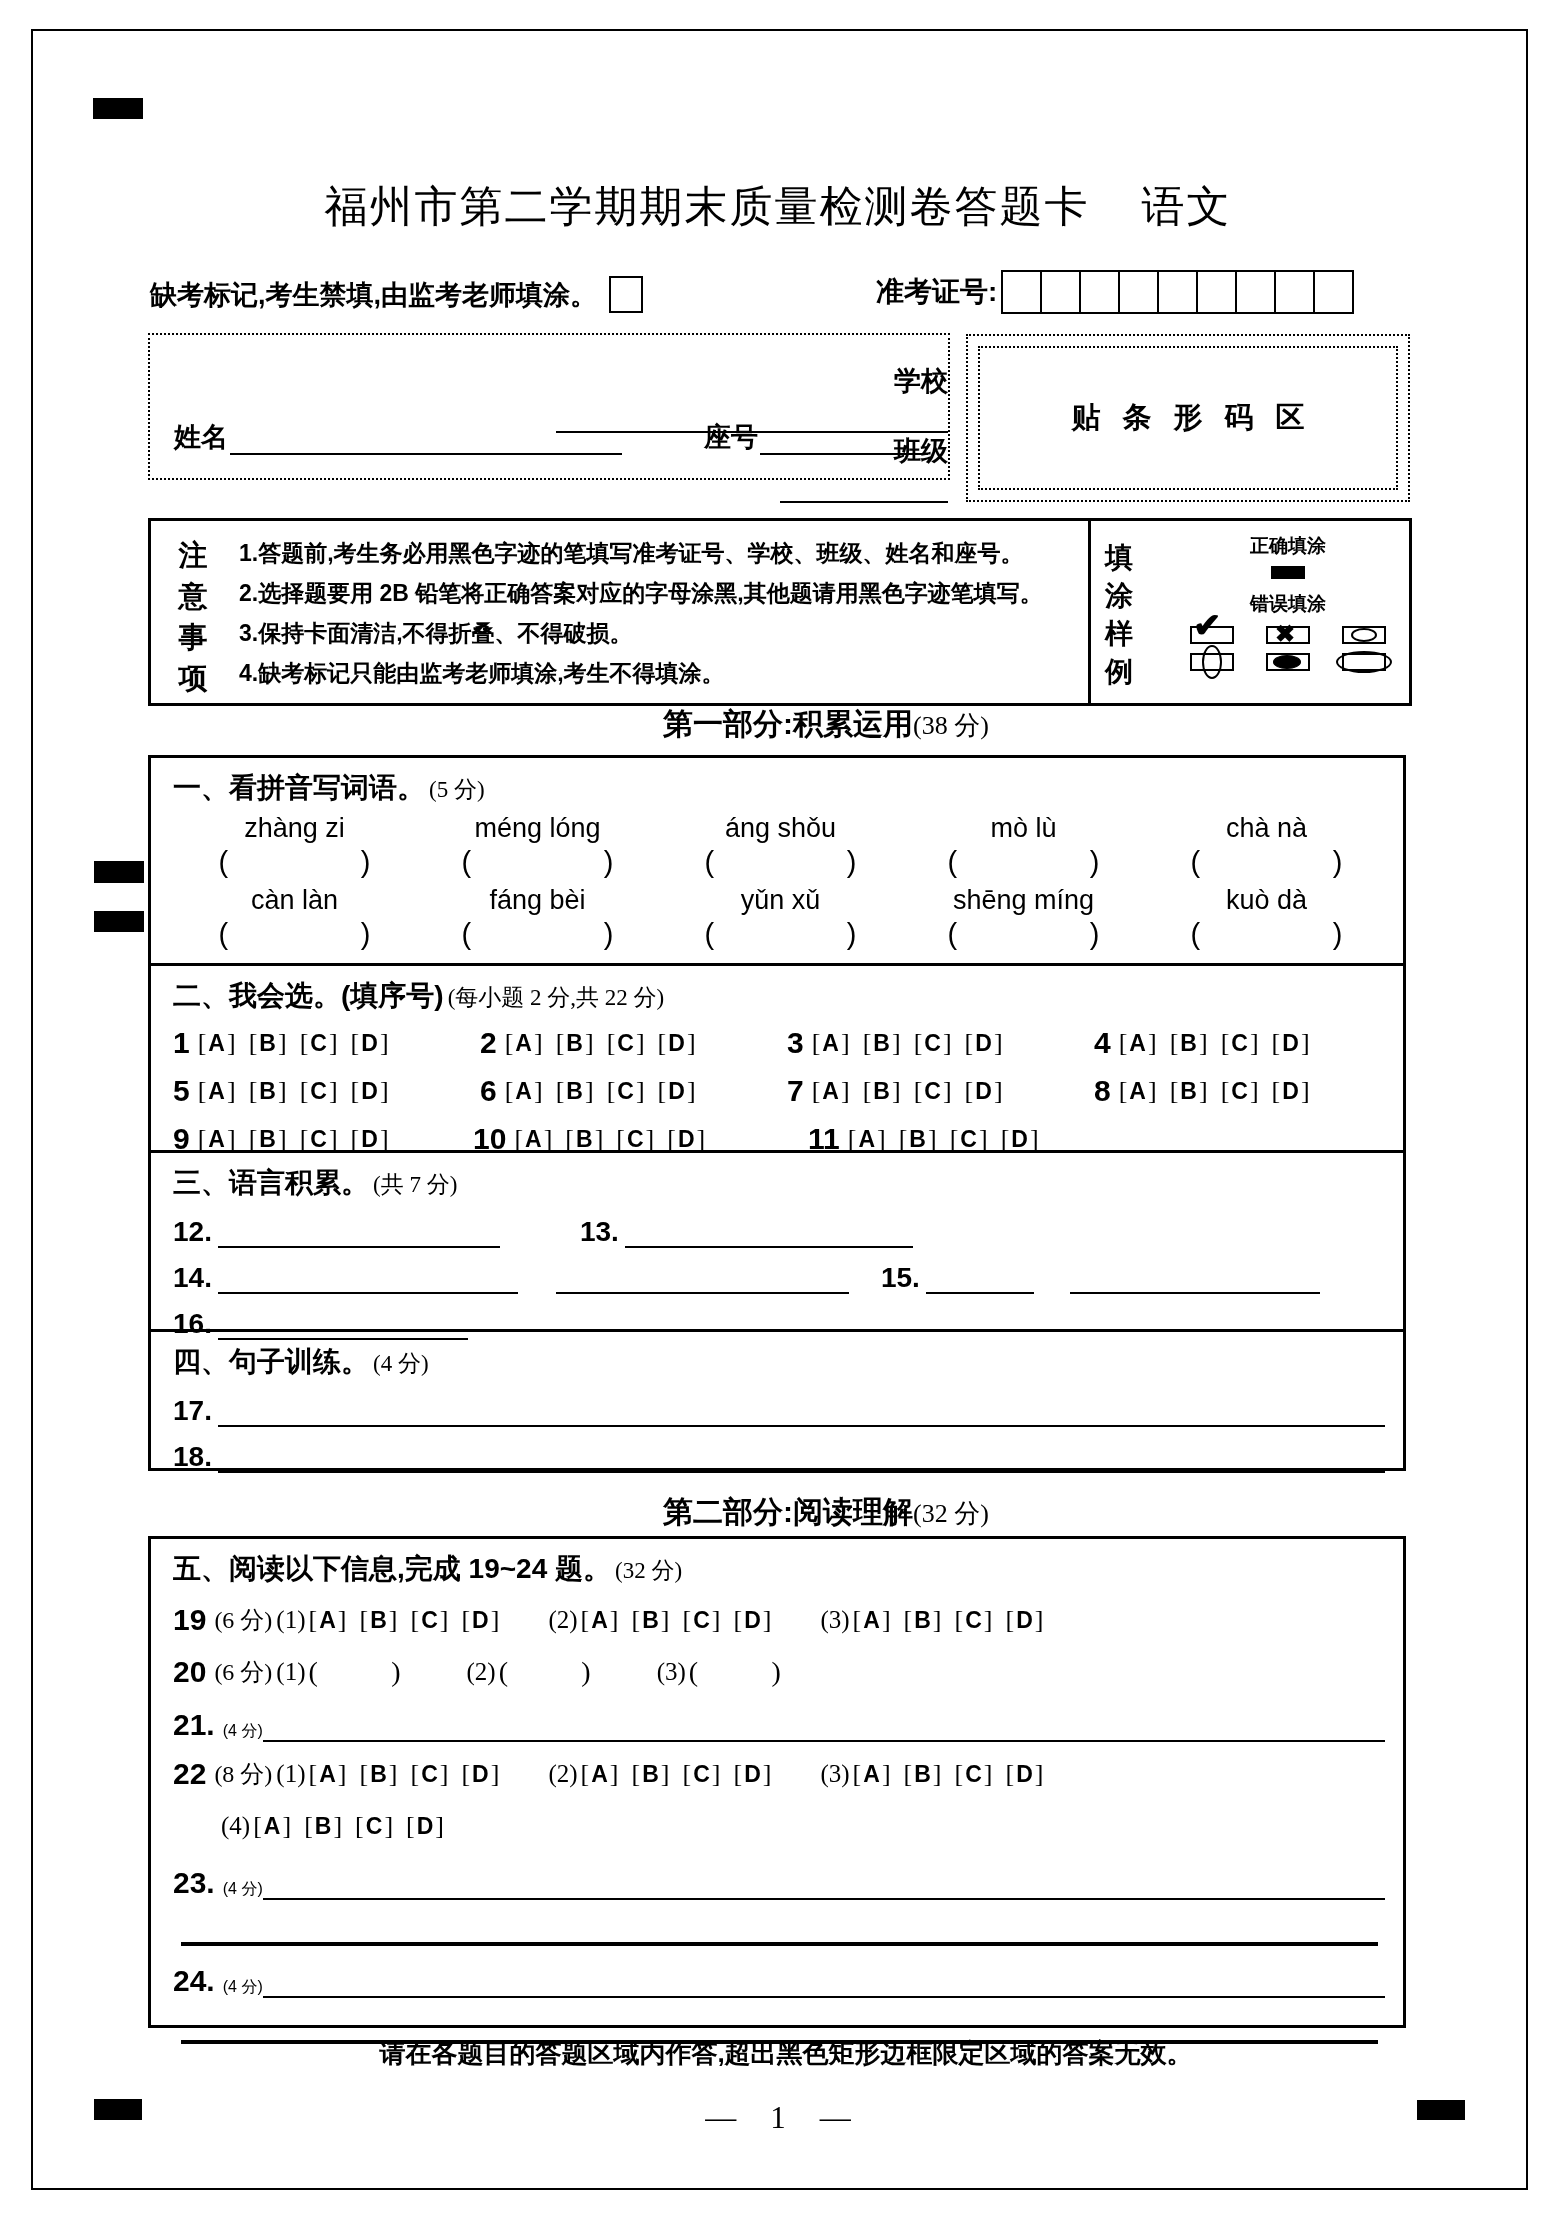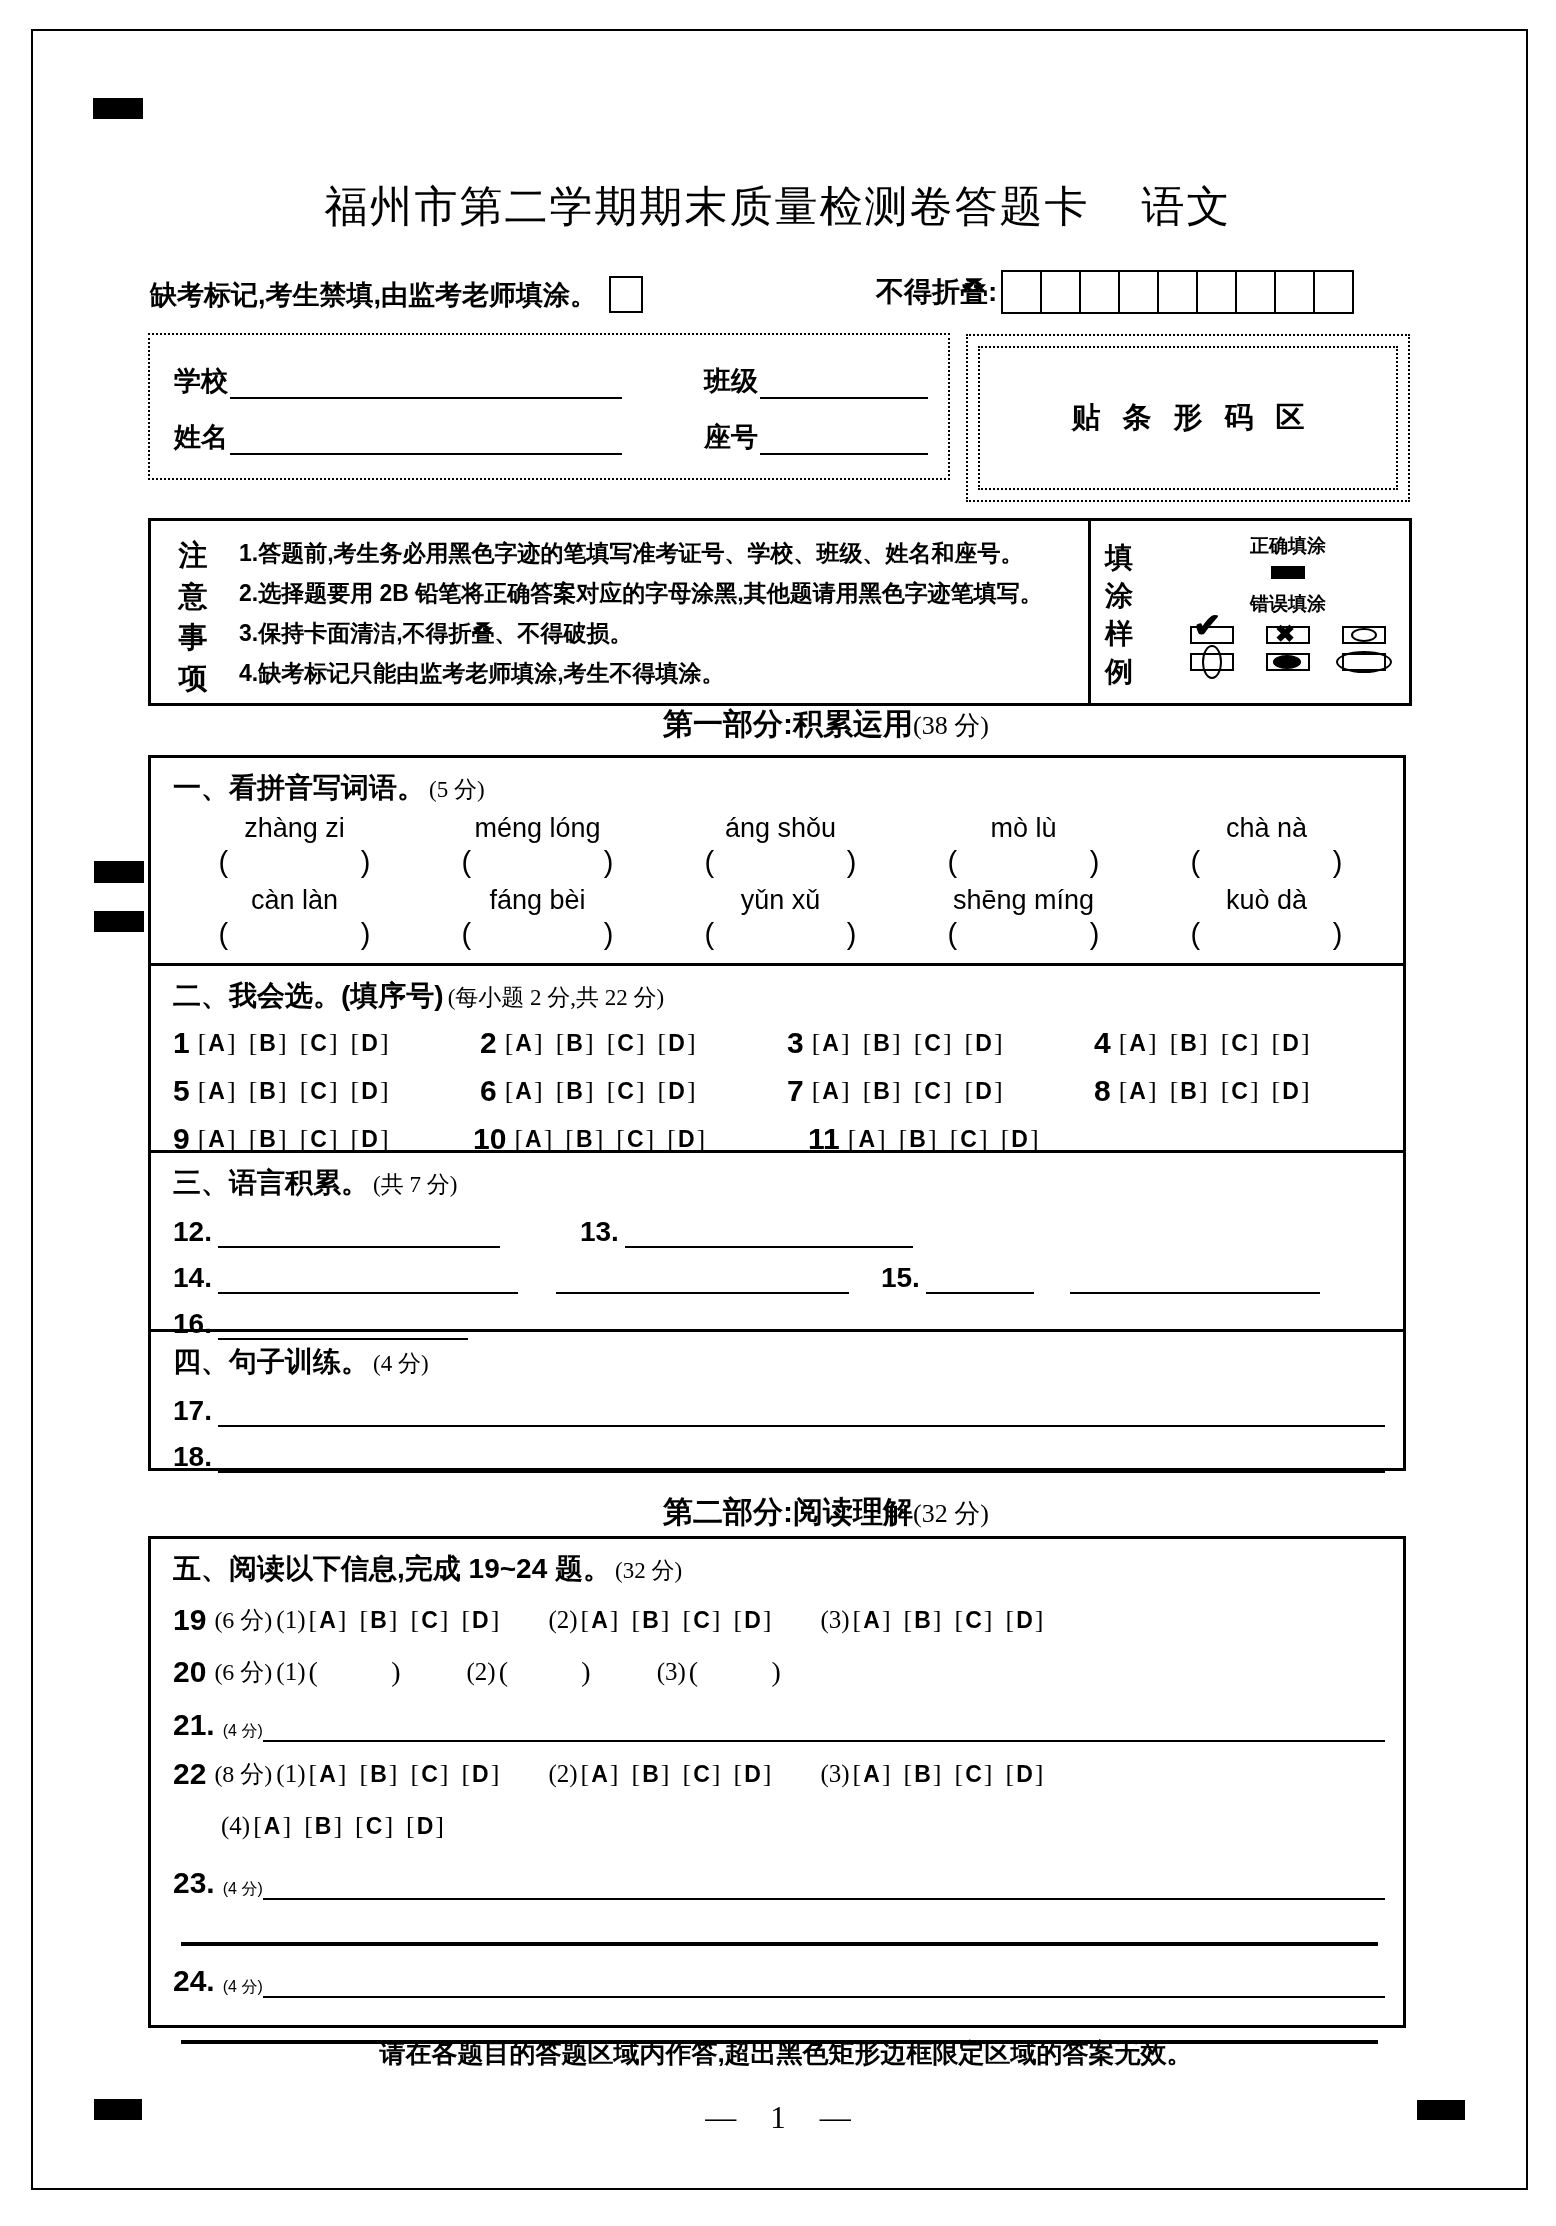--- a/index.html
+++ b/index.html
@@ -20,21 +20,21 @@
   .absent-box{display:inline-block;width:30px;height:33px;border:2px solid #000;margin-left:12px;}
 
   .examno{position:absolute;left:876px;top:270px;display:flex;align-items:center;}
   .examno-label{font-size:28px;font-weight:700;margin-right:4px;}
   .examno-grid{display:flex;}
   .examno-grid .cell{width:37px;height:40px;border:2px solid #000;margin-left:-2px;}
   .examno-grid .cell:first-child{margin-left:0;}
 
   .info-box{position:absolute;left:148px;top:333px;width:798px;height:143px;border:2px dotted #000;}
   .info-row{position:absolute;left:0;width:100%;display:flex;align-items:flex-end;font-size:27px;font-weight:700;}
-  .ir1{top:28px;} .ir2{top:84px;}
+  .ir1{top:28px;flex-direction:column;} .ir2{top:84px;}
   .blankline{display:inline-block;border-bottom:2px solid #000;height:32px;}
   .bl-school{width:392px;margin-left:2px;}
   .bl-class{width:168px;margin-left:2px;}
   .lab-school{margin-left:24px;} .lab-class{margin-left:82px;}
 
   .barcode-outer{position:absolute;left:966px;top:334px;width:440px;height:164px;border:2px dotted #000;}
   .barcode-inner{position:absolute;left:10px;top:10px;right:10px;bottom:10px;border:2px dotted #000;
                  display:flex;align-items:center;justify-content:center;}
   .barcode-label{font-size:29px;font-weight:700;letter-spacing:22px;text-indent:22px;}
 
@@ -116,21 +116,21 @@
   <div class="title">
     <span>福州市第二学期期末质量检测卷答题卡</span><span class="subject">语文</span>
   </div>
 
   <div class="absent-row">
     <span>缺考标记,考生禁填,由监考老师填涂。</span>
     <span class="absent-box"></span>
   </div>
 
   <div class="examno">
-    <span class="examno-label">不得折叠:</span>
+    <span class="examno-label">准考证号:</span>
     <div class="examno-grid" id="examno-grid">
         <div class="cell"></div>
         <div class="cell"></div>
         <div class="cell"></div>
         <div class="cell"></div>
         <div class="cell"></div>
         <div class="cell"></div>
         <div class="cell"></div>
         <div class="cell"></div>
         <div class="cell"></div>

